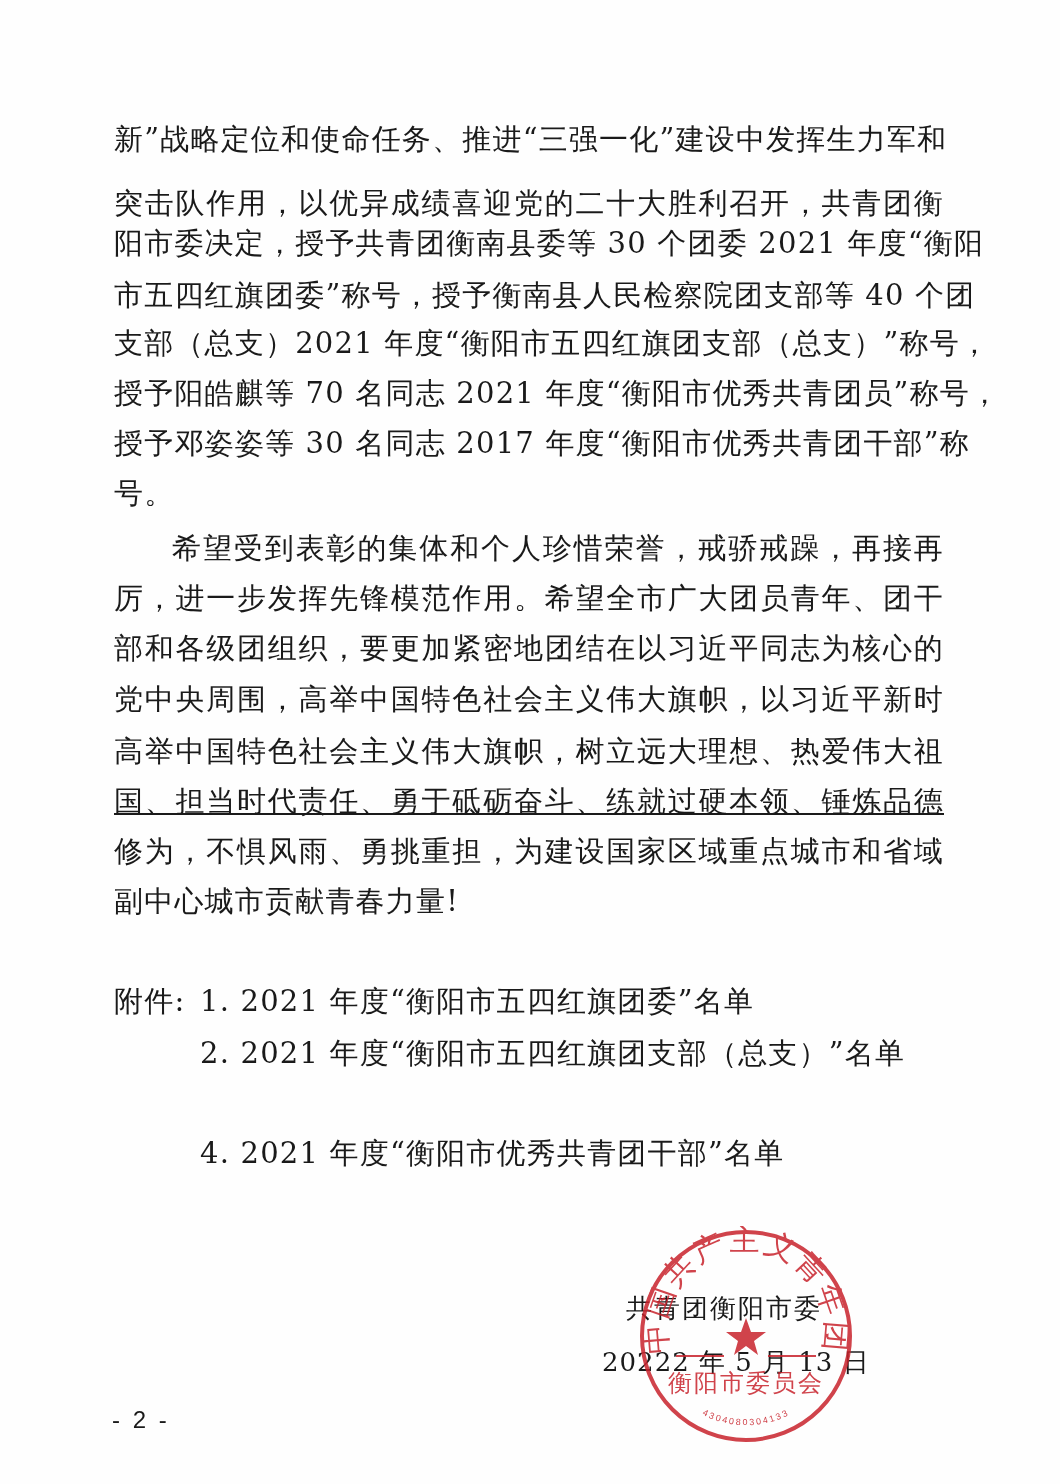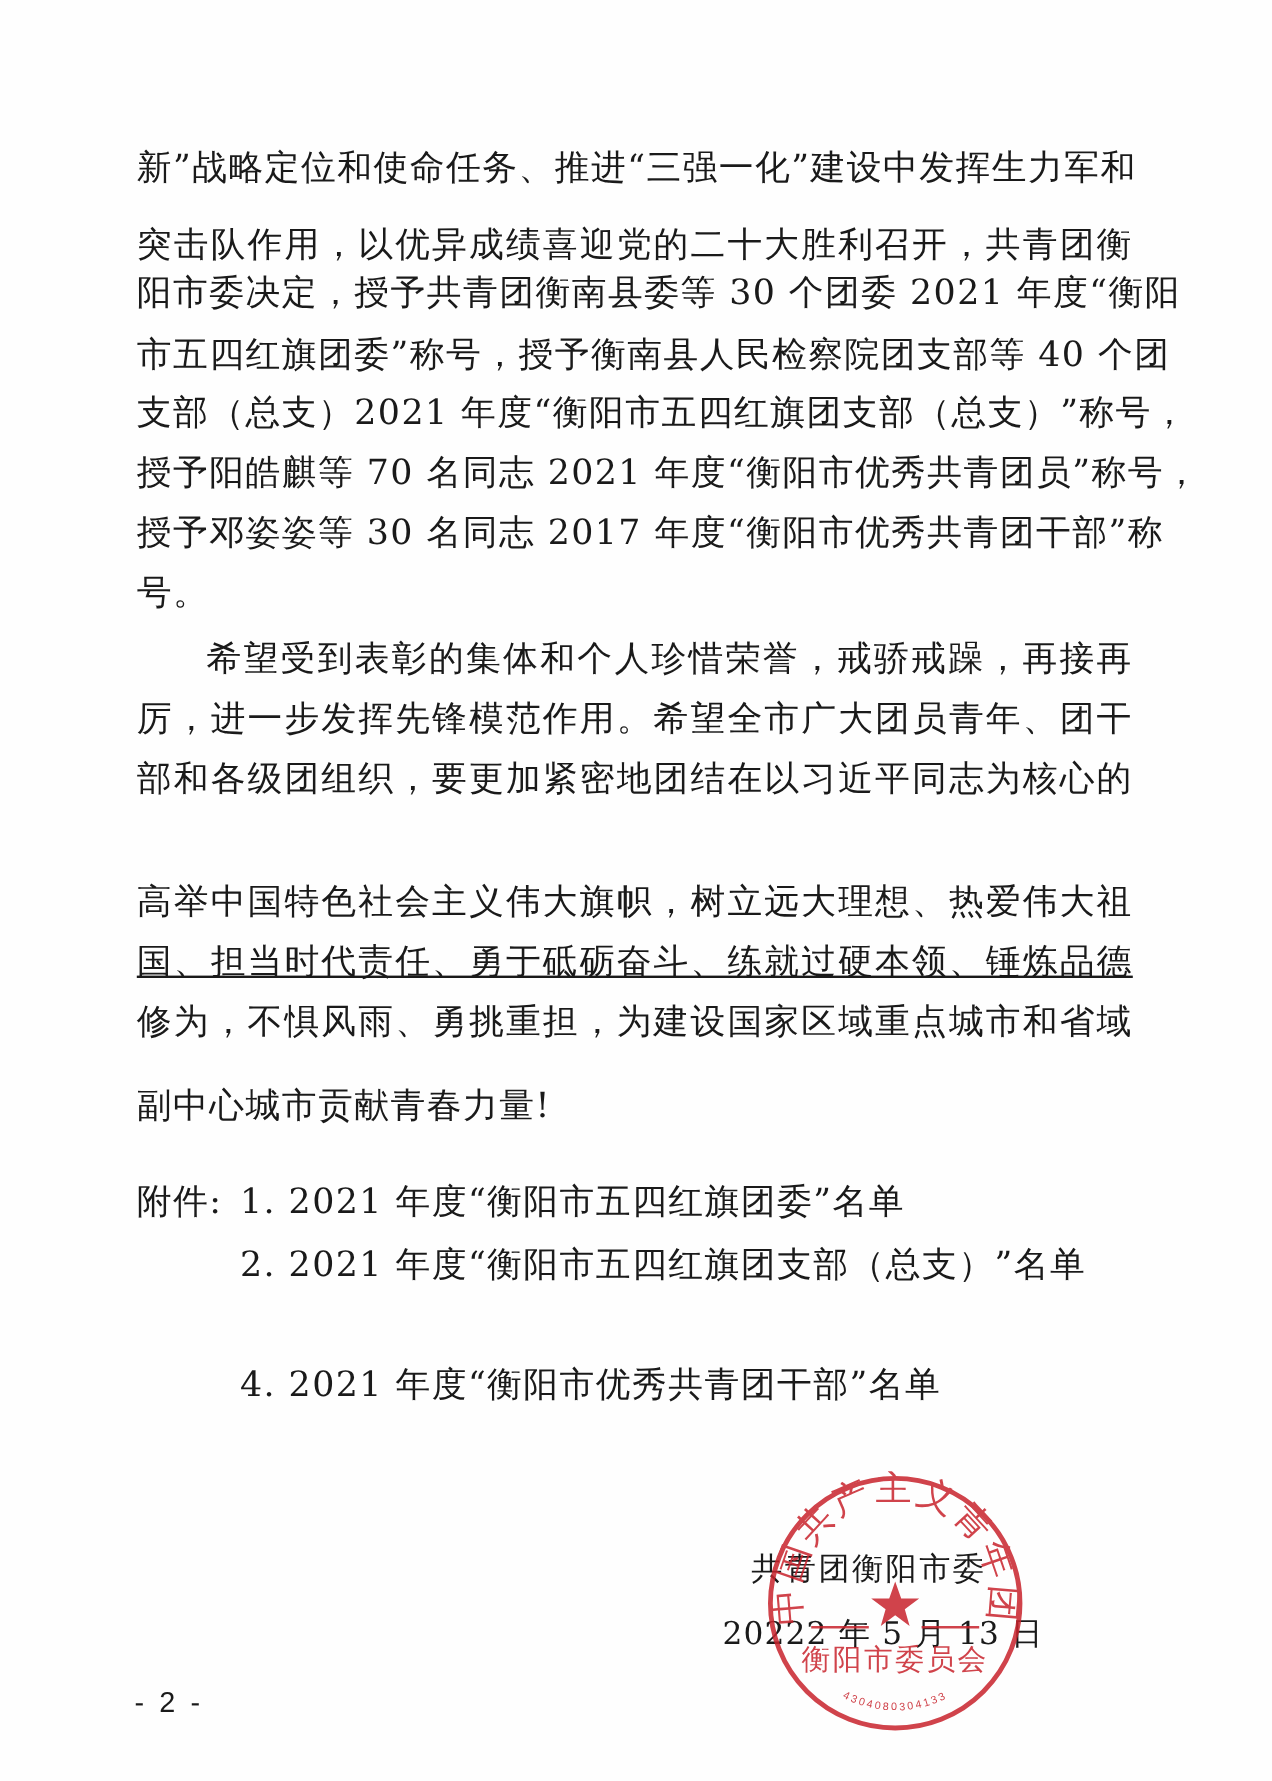--- a/index.html
+++ b/index.html
@@ -43,24 +43,25 @@
   <div class="line justify" style="top:225px;">阳市委决定，授予共青团衡南县委等 30 个团委 2021 年度“衡阳</div>
   <div class="line justify" style="top:277px;">市五四红旗团委”称号，授予衡南县人民检察院团支部等 40 个团</div>
   <div class="line justify" style="top:325px;">支部（总支）2021 年度“衡阳市五四红旗团支部（总支）”称号，</div>
   <div class="line justify" style="top:375px;">授予阳皓麒等 70 名同志 2021 年度“衡阳市优秀共青团员”称号，</div>
   <div class="line justify" style="top:425px;">授予邓姿姿等 30 名同志 2017 年度“衡阳市优秀共青团干部”称</div>
   <div class="line" style="top:475px;">号。</div>
 
   <div class="line justify" style="top:530px; left:172px; width:772px;">希望受到表彰的集体和个人珍惜荣誉，戒骄戒躁，再接再</div>
   <div class="line justify" style="top:580px;">厉，进一步发挥先锋模范作用。希望全市广大团员青年、团干</div>
   <div class="line justify" style="top:630px;">部和各级团组织，要更加紧密地团结在以习近平同志为核心的</div>
+  <div class="line justify" style="top:681px;">党中央周围，高举中国特色社会主义伟大旗帜，以习近平新时</div>
   <div class="line justify" style="top:733px;">高举中国特色社会主义伟大旗帜，树立远大理想、热爱伟大祖</div>
   <div class="line justify" style="top:783px;text-decoration:underline;">国、担当时代责任、勇于砥砺奋斗、练就过硬本领、锤炼品德</div>
   <div class="line justify" style="top:833px;">修为，不惧风雨、勇挑重担，为建设国家区域重点城市和省域</div>
-  <div class="line" style="top:883px;margin-top:20px;">副中心城市贡献青春力量!</div>
+  <div class="line" style="top:883px;">副中心城市贡献青春力量!</div>
 
   <div class="attach-line" style="left:114px; top:983px;text-align:right;">附件:</div>
   <div class="attach-line" style="left:200px; top:983px;">1. 2021 年度“衡阳市五四红旗团委”名单</div>
   <div class="attach-line" style="left:200px; top:1035px;">2. 2021 年度“衡阳市五四红旗团支部（总支）”名单</div>
   <div class="attach-line" style="left:200px; top:1135px;">4. 2021 年度“衡阳市优秀共青团干部”名单</div>
 
   <div class="sign" style="left:626px; top:1290px;">共青团衡阳市委</div>
   <div class="sign" style="left:602px; top:1344px; letter-spacing:1px;">20222 年 5 月 13 日</div>
 
   <svg class="stamp" viewBox="0 0 220 220">

